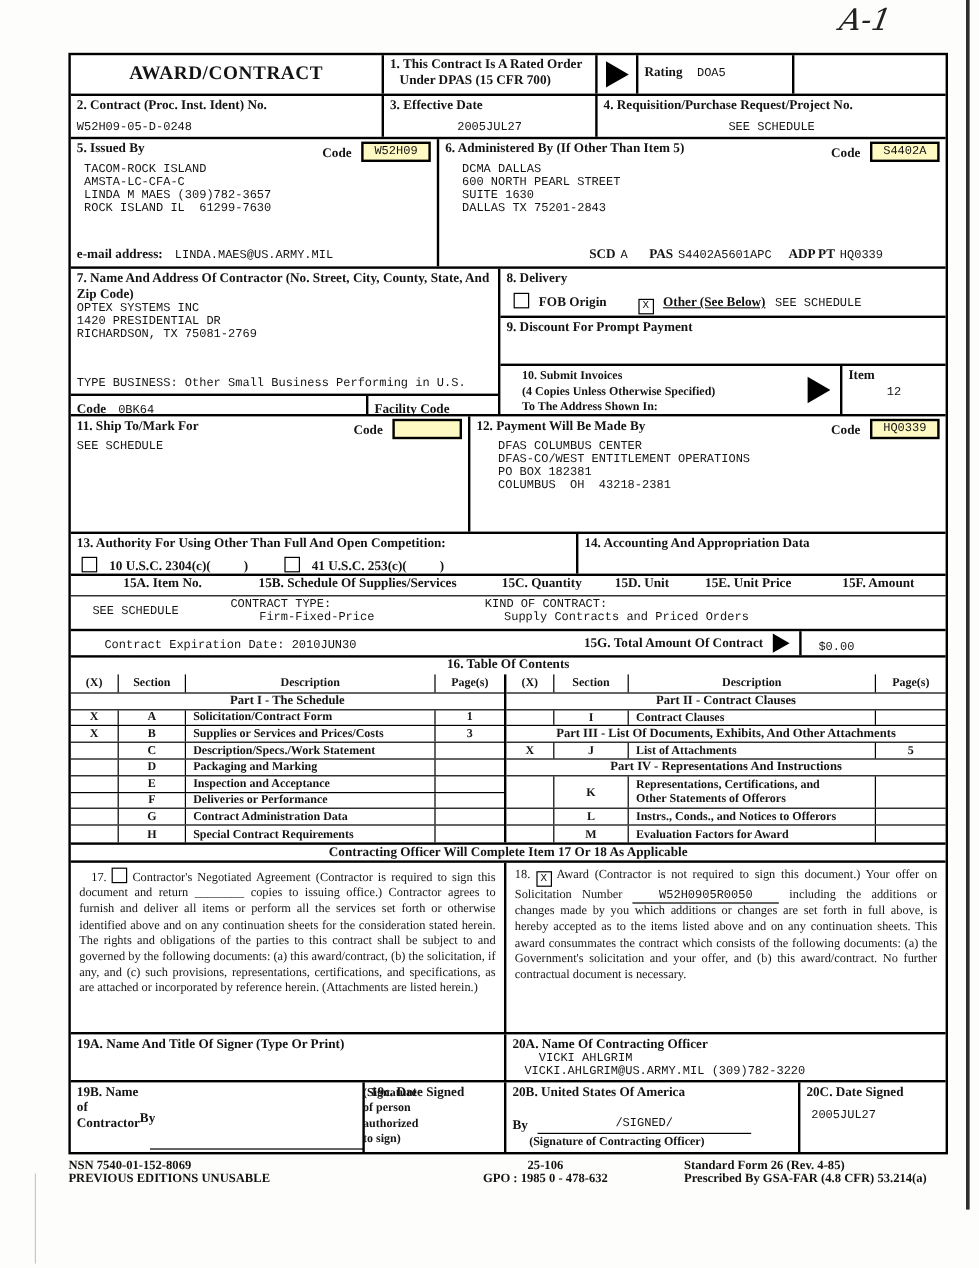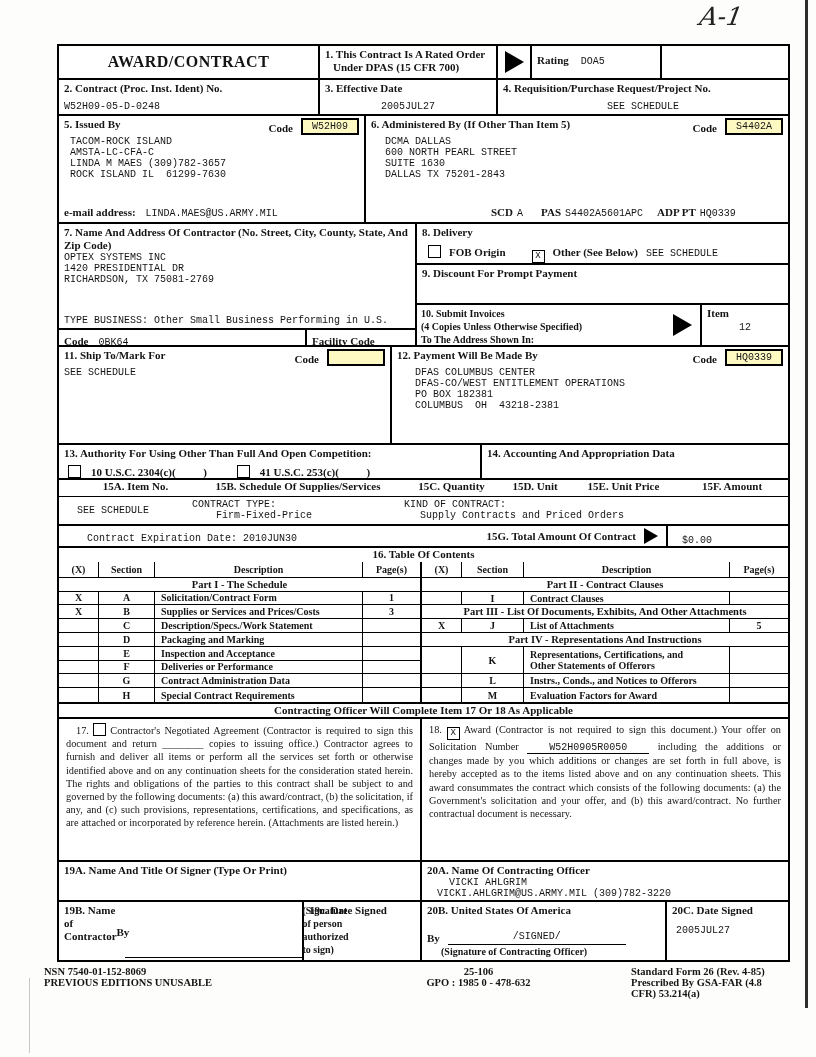--- a/index.html
+++ b/index.html
@@ -37,21 +37,21 @@
   .toc-row.hd{height:16px;}
   .toc-row.dbl{height:28px;}
   .toc-row.nb{border-bottom:none;}
   .toc-c{height:100%;display:flex;align-items:center;justify-content:center;
          border-right:1px solid #000;font-weight:bold;font-size:10px;overflow:hidden;}
   .toc-c.desc{justify-content:flex-start;padding-left:6px;}
   .toc-c.lastc{border-right:none;}
   .toc-part{flex:1;text-align:center;font-weight:bold;font-size:10.5px;}
   .blockp{font-weight:normal;font-size:10.3px;line-height:13.2px;text-align:justify;margin:0;}
   .sigline{display:inline-block;border-bottom:1px solid #000;height:12px;vertical-align:bottom;}
-  .footer{position:absolute;left:44px;top:966px;width:733px;display:flex;font-size:10.5px;font-weight:bold;gap:37px;}
+  .footer{position:absolute;left:57px;top:966px;width:733px;display:flex;font-size:10.5px;font-weight:bold;}
 </style>
 </head>
 <body>
 
 <div class="page">
 
   <div class="handwrite">A-1</div>
   <div class="scan-right"></div>
   <div class="scan-left"></div>
 
@@ -149,29 +149,29 @@
           </div>
         </div>
       </div>
       <div class="cell norr flex1" style="padding:0;display:flex;flex-direction:column;">
         <div style="border-bottom:2px solid #000;padding:2px 5px;height:41px;">
           <div class="lbl">8. Delivery</div>
           <div style="margin-top:3px;margin-left:6px;">
             <span class="cb"></span>
             <span class="lbl" style="margin-left:4px;">FOB Origin</span>
             <span class="cb" style="margin-left:22px;">X</span>
-            <span class="lbl" style="margin-left:4px;">Other (See Below)</span>
+            <span class="lbl" style="margin-left:4px;text-decoration:underline;">Other (See Below)</span>
             <span class="mono" style="margin-left:4px;">SEE SCHEDULE</span>
           </div>
         </div>
         <div style="border-bottom:2px solid #000;padding:2px 5px;flex:1;">
           <div class="lbl">9. Discount For Prompt Payment</div>
         </div>
         <div style="display:flex;height:40px;">
-          <div style="flex:1;padding:2px 4px;position:relative;">
+          <div style="flex:1;padding:2px 18px;position:relative;">
             <div class="lbl sm">10. Submit Invoices</div>
             <div class="lbl sm">(4 Copies Unless Otherwise Specified)</div>
             <div class="lbl sm">To The Address Shown In:</div>
             <span class="tri big" style="position:absolute;right:8px;top:9px;"></span>
           </div>
           <div style="width:88px;border-left:2px solid #000;padding:2px 5px;">
             <div class="lbl">Item</div>
             <div class="mono ctr" style="margin-top:2px;">12</div>
           </div>
         </div>

